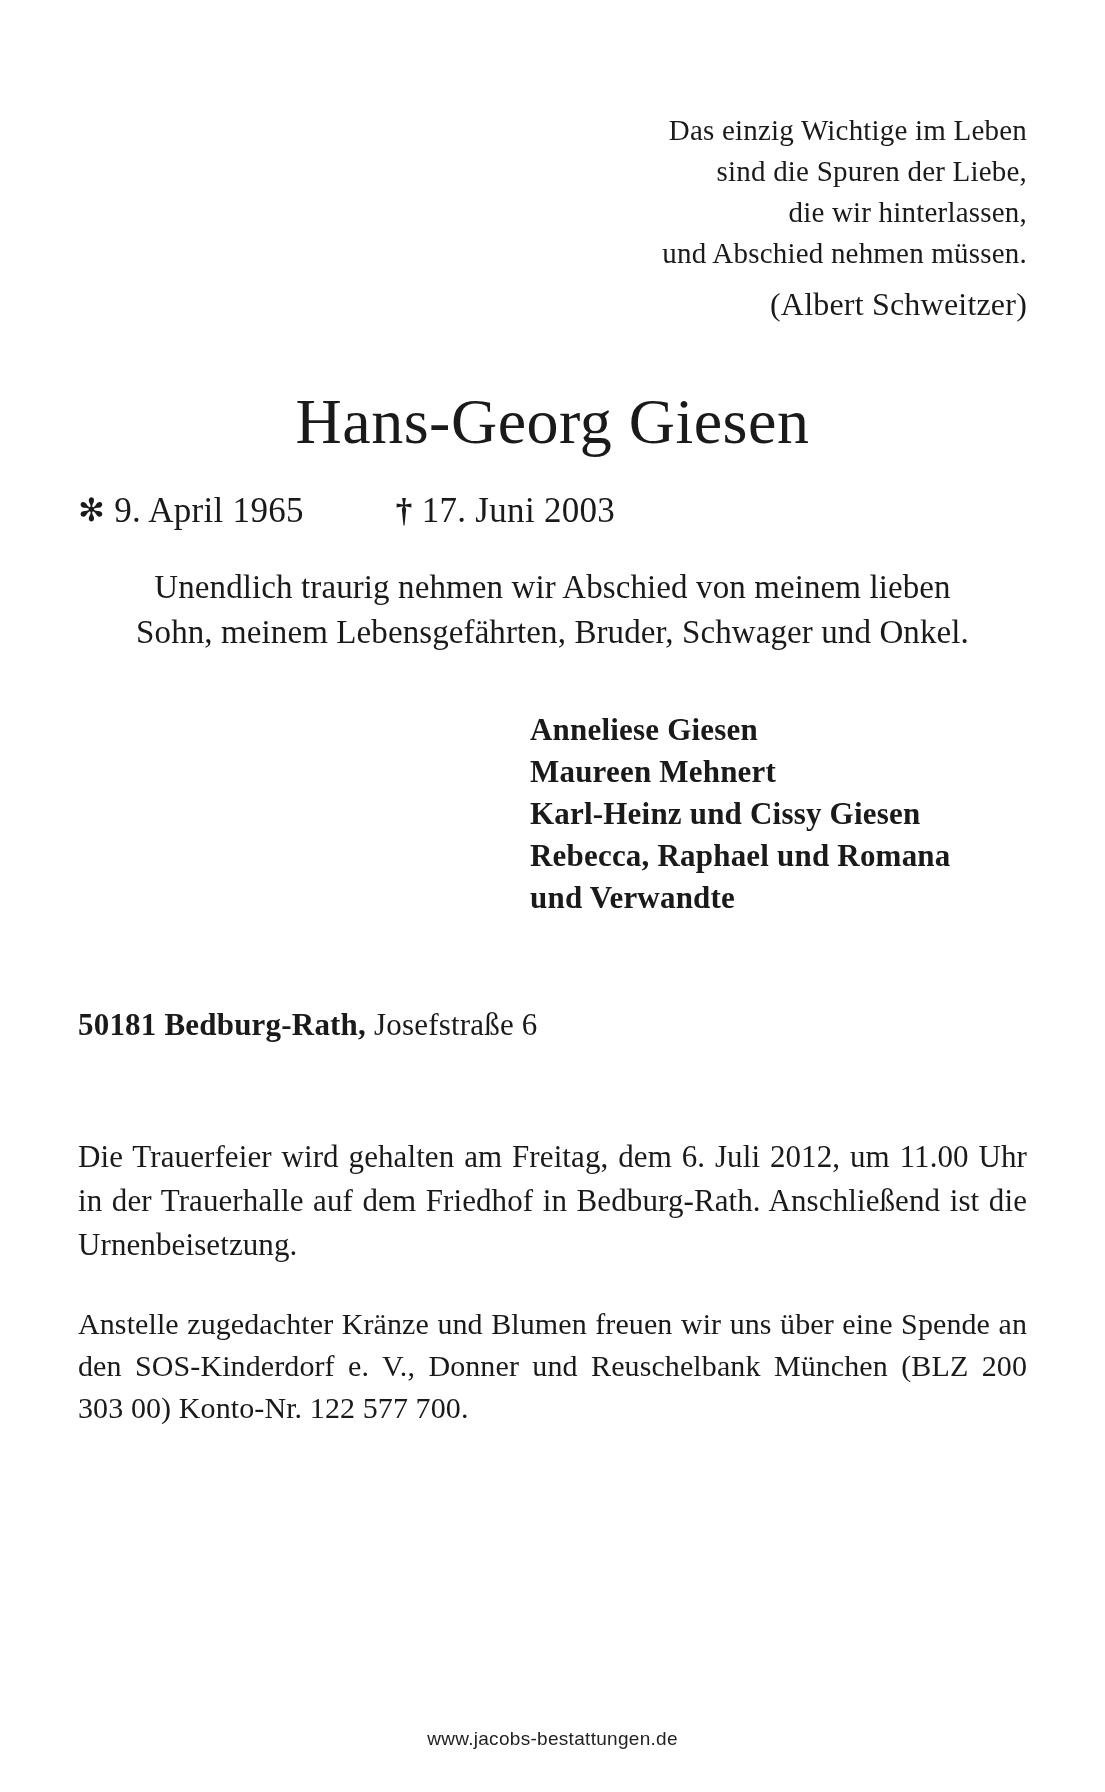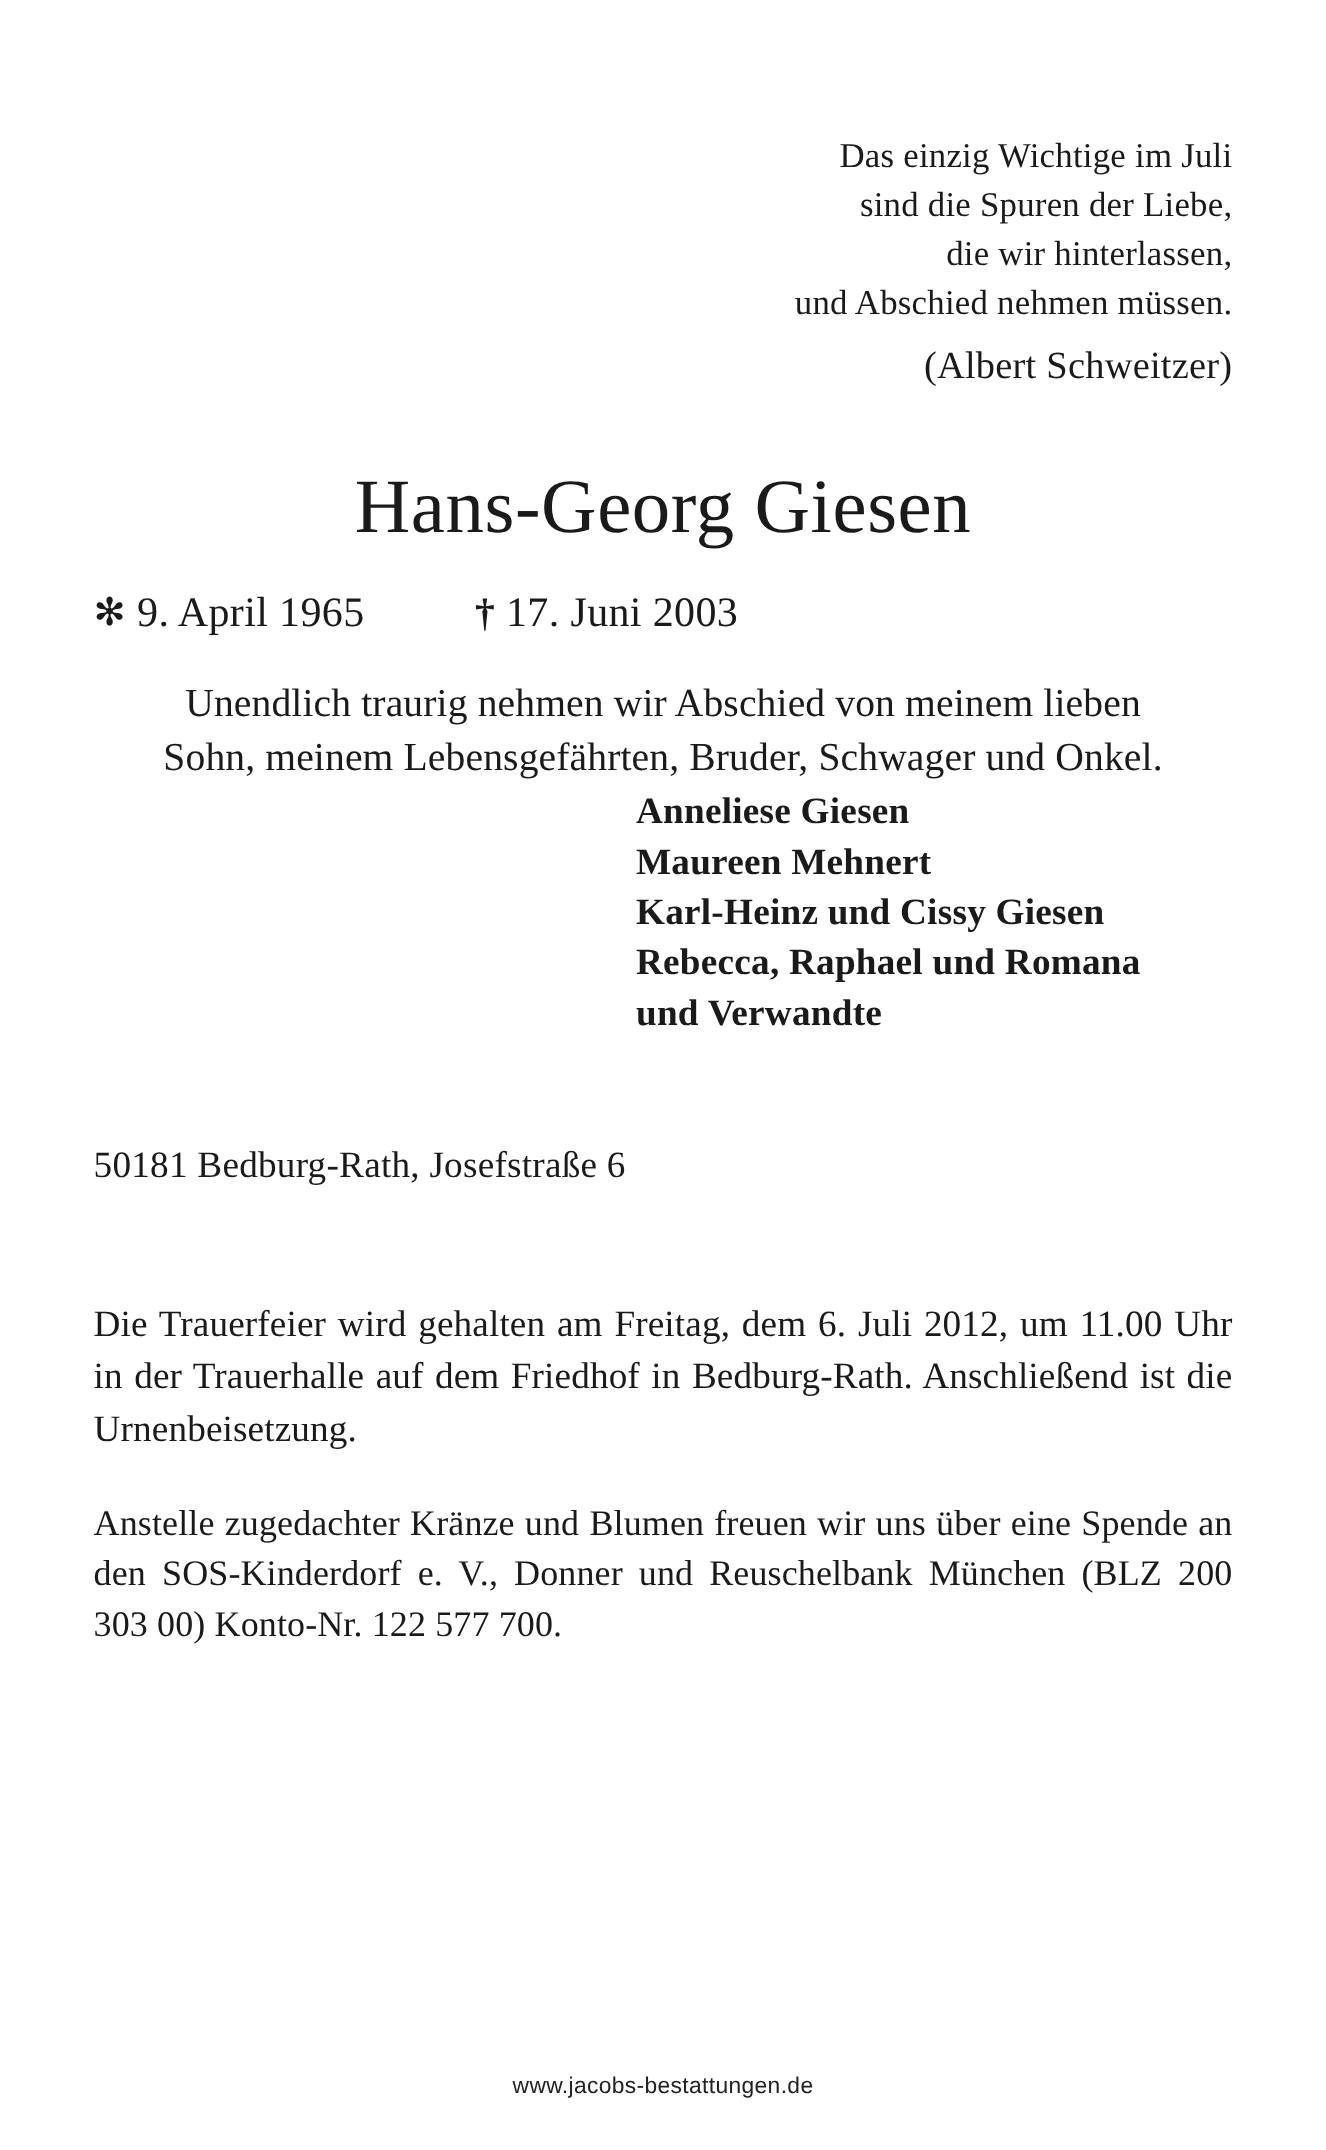--- a/index.html
+++ b/index.html
@@ -86,38 +86,39 @@
     text-align: center;
     letter-spacing: 0.1px;
   }
   .intro span {
     display: block;
     white-space: nowrap;
   }
 
   
   .family {
+    margin-top: 54px;
     font-weight: bold;
     font-size: 31px;
     line-height: 42px;
     padding-left: 452px;
     letter-spacing: 0.2px;
   }
   .family div {
     white-space: nowrap;
   }
 
   
   .address {
     margin-top: 88px;
     font-size: 31px;
     letter-spacing: 0.2px;
   }
   .address b {
-    font-weight: normal;
+    font-weight: bold;
   }
 
   
   .ceremony {
     margin-top: 92px;
     font-size: 31px;
     line-height: 44px;
     text-align: justify;
     letter-spacing: 0.1px;
   }
@@ -147,21 +148,21 @@
     letter-spacing: 0.3px;
     color: #222;
   }
 </style>
 </head>
 <body>
 
 <div class="page">
 
   <div class="quote">
-    <span class="quote-line">Das einzig Wichtige im Juli</span>
+    <span class="quote-line">Das einzig Wichtige im Leben</span>
     <span class="quote-line">sind die Spuren der Liebe,</span>
     <span class="quote-line">die wir hinterlassen,</span>
     <span class="quote-line">und Abschied nehmen müssen.</span>
     <span class="quote-author">(Albert Schweitzer)</span>
   </div>
 
   <div class="name">Hans-Georg Giesen</div>
 
   <div class="dates">
     <div class="date-birth">

